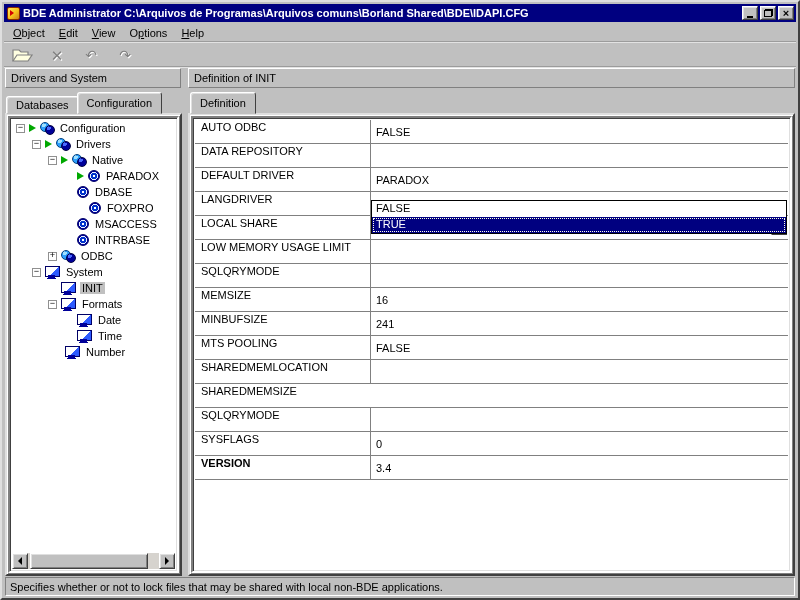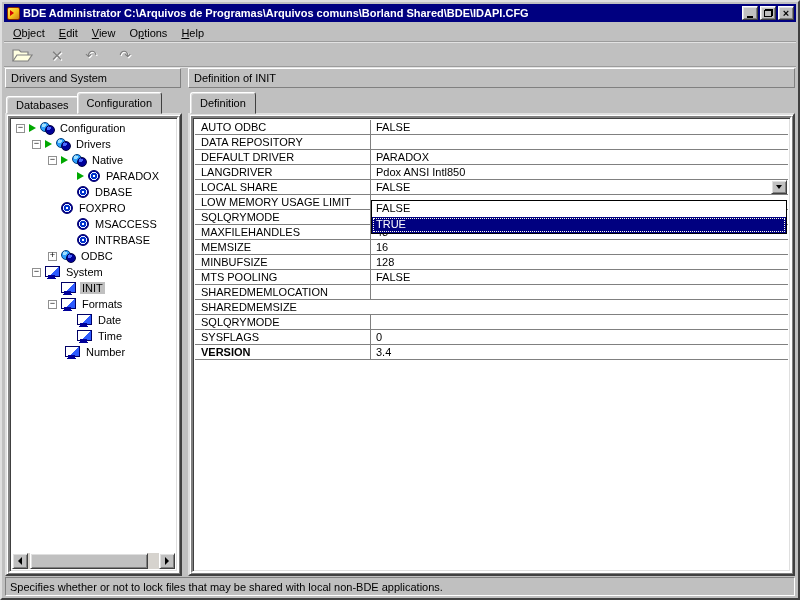--- a/index.html
+++ b/index.html
@@ -75,21 +75,21 @@
     background:radial-gradient(circle at 50% 50%,#fff 0 1.5px,#0033cc 1.5px 3.5px,#e8f0ff 3.5px 4.2px,#000099 4.2px);}
   .icon-computer{width:15px;height:13px;}
   .icon-computer::before{content:'';position:absolute;left:0;top:0;width:13px;height:9px;
     border:1px solid #000066;background:linear-gradient(135deg,#fff 0 55%,#2e5bff 55%);}
   .icon-computer::after{content:'';position:absolute;left:3px;top:9px;width:7px;height:3px;background:#000099;
     box-shadow:-2px 2px 0 -1px #000099,2px 2px 0 -1px #000099;}
   .tree-label{padding:0 2px;}
   .tree-label.selected{background:#c0c0c0;}
   
   .grid{position:absolute;left:2px;top:2px;right:2px;bottom:2px;background:#fff;}
-  .trow{display:flex;height:15px;border-bottom:1px solid #808080;align-items:stretch;}
+  .trow{display:flex;height:24px;border-bottom:1px solid #808080;align-items:stretch;}
   .tcell-name{width:175px;flex:0 0 auto;padding:1px 0 0 6px;overflow:hidden;white-space:nowrap;}
   .trow.bold .tcell-name{font-weight:bold;}
   .tcell-value{flex:1 1 auto;border-left:1px solid #808080;padding:1px 0 0 5px;overflow:hidden;
     white-space:nowrap;display:flex;align-items:center;padding-top:0;}
   .combo-cell{padding:0 0 0 5px;position:relative;}
   .combo-text{flex:1 1 auto;}
   .combo-btn{flex:0 0 auto;width:16px;height:14px;margin-right:1px;background:#c0c0c0;border:1px solid;
     border-color:#fff #404040 #404040 #fff;box-shadow:inset 1px 1px 0 #dfdfdf,inset -1px -1px 0 #808080;
     display:flex;align-items:center;justify-content:center;}
   .combo-btn::after{content:'';width:0;height:0;border-top:4px solid #000;
@@ -214,21 +214,21 @@
               <span class="green-arrow"></span>
             </span>
             <span class="node-icon icon-wheel"></span>
             <span class="tree-label">PARADOX</span>
           </div>
           <div class="tree-row" style="padding-left: 52px;">
             <span class="slot-box"></span>
             <span class="node-icon icon-wheel"></span>
             <span class="tree-label">DBASE</span>
           </div>
-          <div class="tree-row" style="padding-left: 36px;">
+          <div class="tree-row" style="padding-left: 64px;">
             <span class="slot-box"></span>
             <span class="node-icon icon-wheel"></span>
             <span class="tree-label">FOXPRO</span>
           </div>
           <div class="tree-row" style="padding-left: 52px;">
             <span class="slot-box"></span>
             <span class="node-icon icon-wheel"></span>
             <span class="tree-label">MSACCESS</span>
           </div>
           <div class="tree-row" style="padding-left: 52px;">
@@ -320,30 +320,26 @@
           </div>
           <div class="trow">
             <div class="tcell-name">LOW MEMORY USAGE LIMIT</div>
             <div class="tcell-value"></div>
           </div>
           <div class="trow">
             <div class="tcell-name">SQLQRYMODE</div>
             <div class="tcell-value"></div>
           </div>
           <div class="trow">
-            <div class="tcell-name">MAXFILEHANDLES</div>
-            <div class="tcell-value">48</div>
-          </div>
-          <div class="trow">
             <div class="tcell-name">MEMSIZE</div>
             <div class="tcell-value">16</div>
           </div>
           <div class="trow">
             <div class="tcell-name">MINBUFSIZE</div>
-            <div class="tcell-value">128</div>
+            <div class="tcell-value">241</div>
           </div>
           <div class="trow">
             <div class="tcell-name">MTS POOLING</div>
             <div class="tcell-value">FALSE</div>
           </div>
           <div class="trow">
             <div class="tcell-name">SHAREDMEMLOCATION</div>
             <div class="tcell-value"></div>
           </div>
           <div class="trow">

